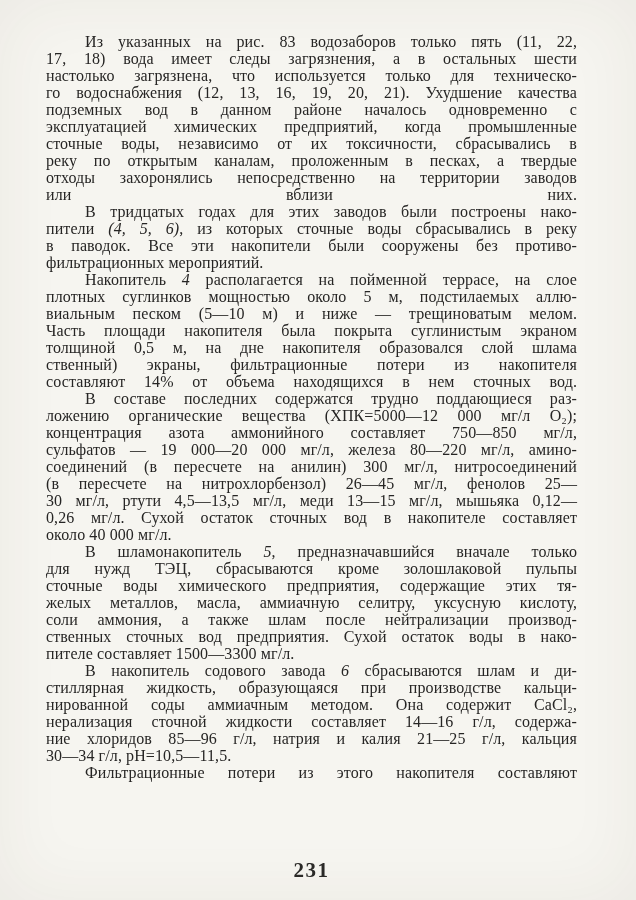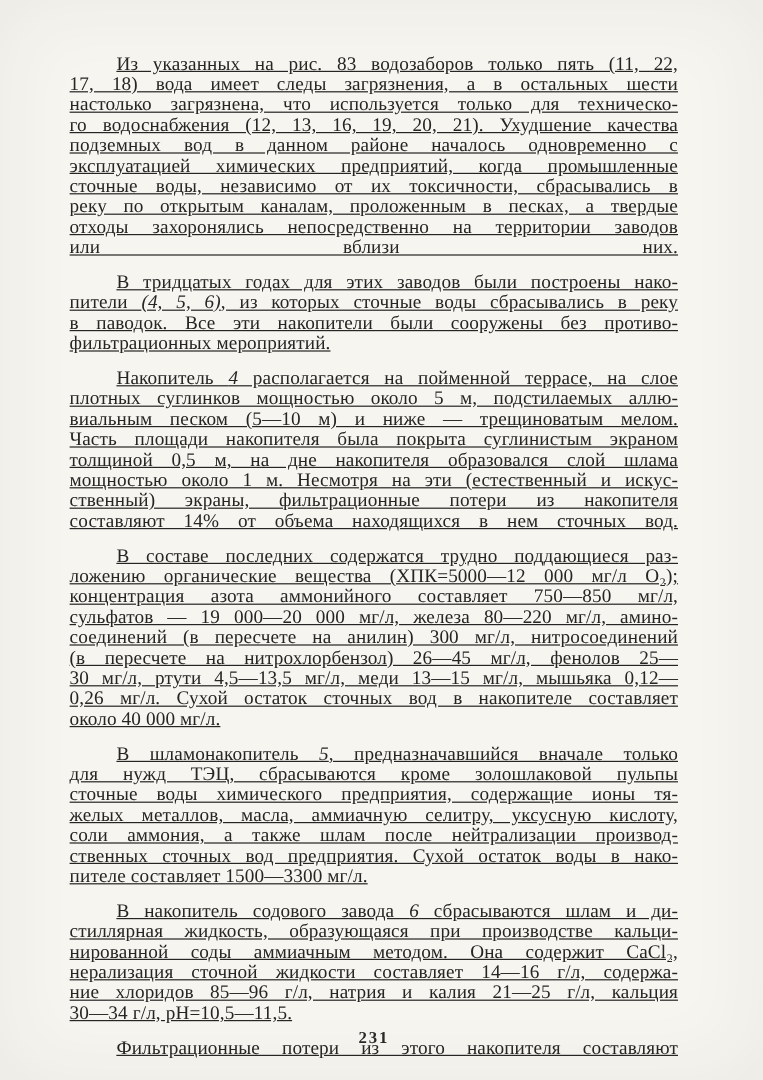--- a/index.html
+++ b/index.html
@@ -18,23 +18,22 @@
     font-family: "Liberation Serif", "DejaVu Serif", serif;
     color: #262524;
   }
   .text-block {
     position: absolute;
     left: 46px;
     top: 33px;
     width: 531px;
   }
   .para {
-    margin: 12px;
+    margin: 0;
     padding: 0;
-    text-decoration: underline;
   }
   .line {
     font-size: 16px;
     line-height: 17px;
     height: 17px;
     text-align: justify;
     text-align-last: justify;
     letter-spacing: 0.1px;
     white-space: normal;
   }
@@ -46,21 +45,21 @@
   }
   .line i {
     font-style: italic;
   }
   .page-number {
     position: absolute;
     left: 46px;
     top: 858px;
     width: 531px;
     text-align: center;
-    font-size: 14px;
+    font-size: 21px;
     font-weight: 700;
     letter-spacing: 1.5px;
     color: #2a2927;
   }
 </style>
 </head>
 <body>
 
 <div class="book-page">
   <div class="text-block">
@@ -81,39 +80,38 @@
         <div class="line">пители <i>(4, 5, 6)</i>, из которых сточные воды сбрасывались в реку</div>
         <div class="line">в паводок. Все эти накопители были сооружены без противо-</div>
         <div class="line last">фильтрационных мероприятий.</div>
       </div>
       <div class="para">
         <div class="line indent">Накопитель <i>4</i> располагается на пойменной террасе, на слое</div>
         <div class="line">плотных суглинков мощностью около 5 м, подстилаемых аллю-</div>
         <div class="line">виальным песком (5—10 м) и ниже — трещиноватым мелом.</div>
         <div class="line">Часть площади накопителя была покрыта суглинистым экраном</div>
         <div class="line">толщиной 0,5 м, на дне накопителя образовался слой шлама</div>
-        <div class="line">мощностью около 1 м. Несмотря на эти (естественный и искус-</div>
         <div class="line">ственный) экраны, фильтрационные потери из накопителя</div>
         <div class="line">составляют 14% от объема находящихся в нем сточных вод.</div>
       </div>
       <div class="para">
         <div class="line indent">В составе последних содержатся трудно поддающиеся раз-</div>
         <div class="line">ложению органические вещества (ХПК=5000—12 000 мг/л О₂);</div>
         <div class="line">концентрация азота аммонийного составляет 750—850 мг/л,</div>
         <div class="line">сульфатов — 19 000—20 000 мг/л, железа 80—220 мг/л, амино-</div>
         <div class="line">соединений (в пересчете на анилин) 300 мг/л, нитросоединений</div>
         <div class="line">(в пересчете на нитрохлорбензол) 26—45 мг/л, фенолов 25—</div>
         <div class="line">30 мг/л, ртути 4,5—13,5 мг/л, меди 13—15 мг/л, мышьяка 0,12—</div>
         <div class="line">0,26 мг/л. Сухой остаток сточных вод в накопителе составляет</div>
         <div class="line last">около 40 000 мг/л.</div>
       </div>
       <div class="para">
         <div class="line indent">В шламонакопитель <i>5</i>, предназначавшийся вначале только</div>
         <div class="line">для нужд ТЭЦ, сбрасываются кроме золошлаковой пульпы</div>
-        <div class="line">сточные воды химического предприятия, содержащие ионы тя-</div>
+        <div class="line">сточные воды химического предприятия, содержащие этих тя-</div>
         <div class="line">желых металлов, масла, аммиачную селитру, уксусную кислоту,</div>
         <div class="line">соли аммония, а также шлам после нейтрализации производ-</div>
         <div class="line">ственных сточных вод предприятия. Сухой остаток воды в нако-</div>
         <div class="line last">пителе составляет 1500—3300 мг/л.</div>
       </div>
       <div class="para">
         <div class="line indent">В накопитель содового завода <i>6</i> сбрасываются шлам и ди-</div>
         <div class="line">стиллярная жидкость, образующаяся при производстве кальци-</div>
         <div class="line">нированной соды аммиачным методом. Она содержит CaCl₂,</div>
         <div class="line">нерализация сточной жидкости составляет 14—16 г/л, содержа-</div>

